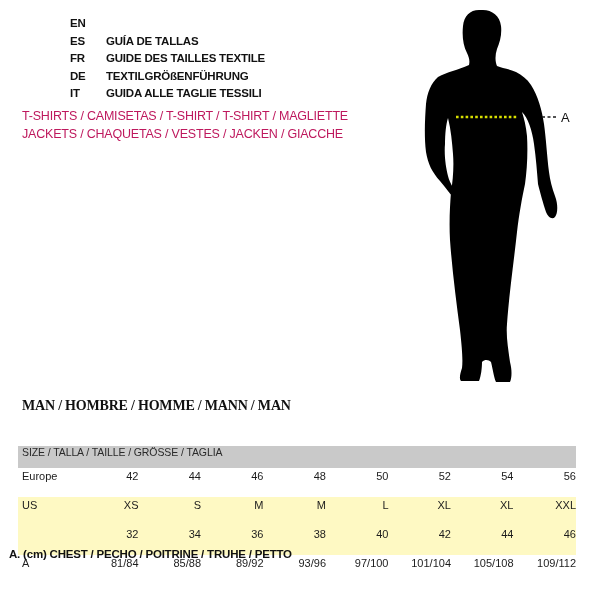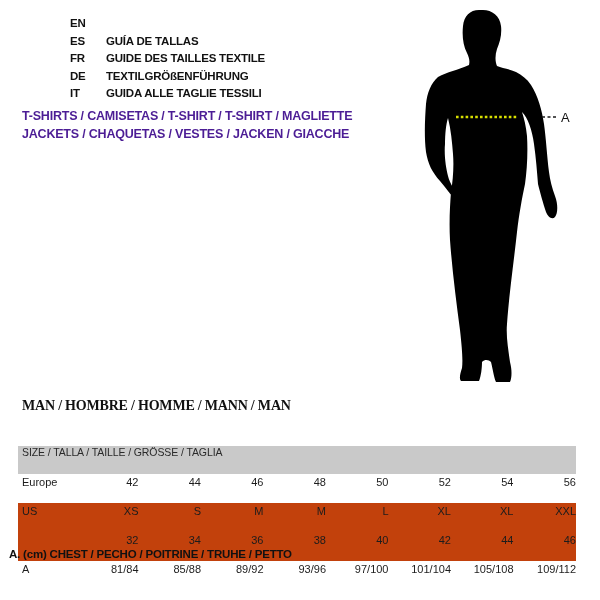--- a/index.html
+++ b/index.html
@@ -6,35 +6,35 @@
   body{
     width:600px;height:600px;position:relative;background:#ffffff;
     font-family:"Liberation Sans", sans-serif;color:#1c1c1c;overflow:hidden;
   }
   
   .lang-block{position:absolute;left:22px;top:15px;}
   .lang-row{display:grid;grid-template-columns:36px auto;height:17.5px;line-height:17.5px;
     font-size:11.5px;font-weight:700;letter-spacing:-0.2px;color:#111;padding-left:48px;}
   
   .garment-block{position:absolute;left:22px;top:107px;}
-  .garment-line{height:18px;line-height:18px;font-size:12.5px;font-weight:700;letter-spacing:-0.2px;color:#4c1d95;}
+  .garment-line{height:18px;line-height:18px;font-size:12.5px;font-weight:400;letter-spacing:-0.2px;color:#be185d;}
   
   .figure-svg{position:absolute;left:0;top:0;}
   .figure-svg text{font-family:"Liberation Sans",sans-serif;font-size:13px;fill:#111;}
   
   .section-title{position:absolute;left:22px;top:398px;font-size:14px;font-weight:700;letter-spacing:-0.2px;color:#111;font-family:Liberation Serif, serif;}
   
   .size-table{position:absolute;left:18px;top:446px;width:558px;}
-  .size-table-header{height:28px;line-height:13px;background:#c9c9c9;font-size:10.5px;
+  .size-table-header{height:22px;line-height:13px;background:#c9c9c9;font-size:10.5px;
     padding-left:4px;color:#2a2a2a;letter-spacing:-0.1px;}
   .size-row{display:grid;grid-template-columns:58px repeat(8,1fr);height:29px;line-height:17.5px;font-size:11px;}
   .size-row .lbl{text-align:left;padding-left:4px;}
   .size-row .val{text-align:right;}
   .row-white{background:#ffffff;}
-  .row-gray{background:#c2410c;}
+  .row-gray{background:#fef9c3;}
   
   .footnote{position:absolute;left:9px;top:548px;font-size:11.5px;font-weight:700;letter-spacing:-0.2px;color:#111;}
 </style>
 </head>
 <body>
 
 <div class="lang-block">
   <div class="lang-row">
     <span>EN</span>
   </div>

